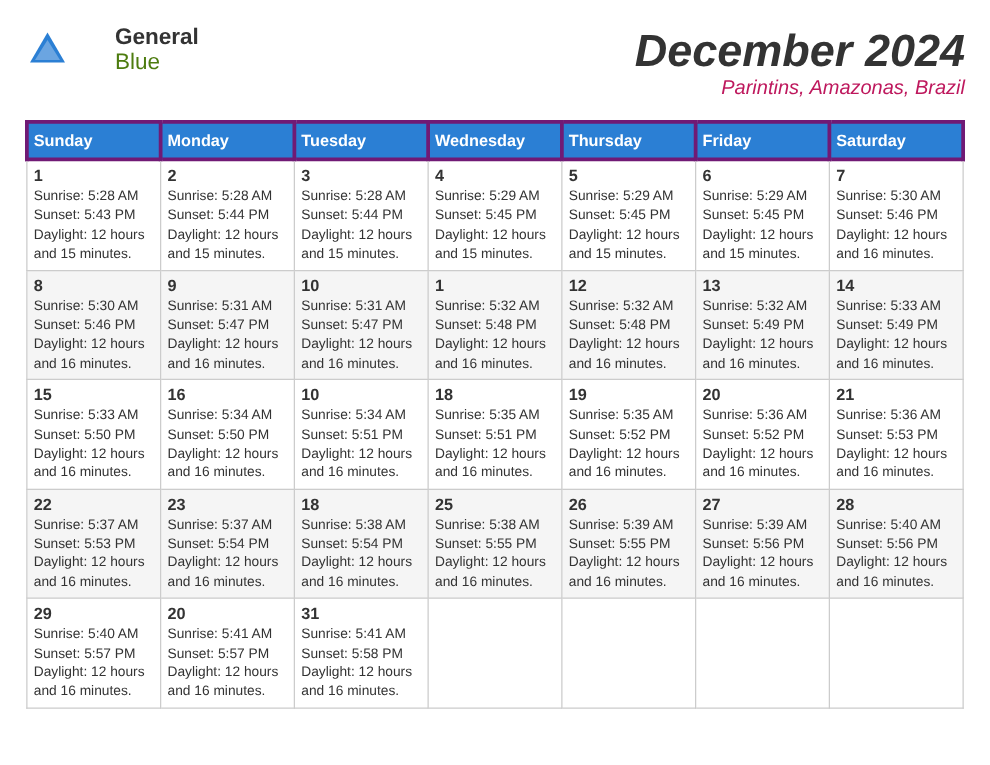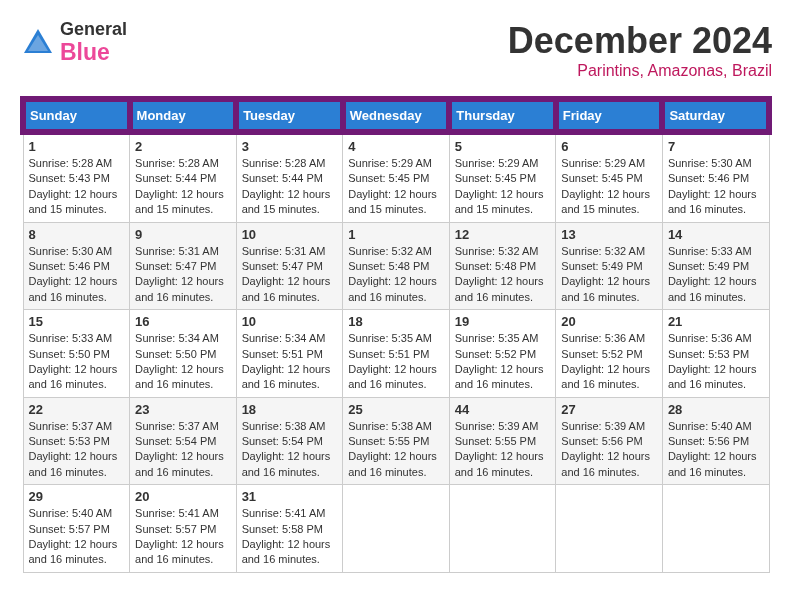--- a/index.html
+++ b/index.html
@@ -17,38 +17,40 @@
       margin-bottom: 16px;
     }
     .logo {
       display: flex;
       align-items: center;
     }
     .logo-text {
       display: flex;
       flex-direction: column;
       line-height: 1.1;
+      margin-left: 32px;
     }
     .logo-general {
       font-size: 18px;
       font-weight: bold;
       color: #333;
     }
     .logo-blue {
-      font-size: 23px;
-      font-weight: bold;
-      color: #ec4899;
+      font-size: 18px;
+      font-weight: normal;
+      color: #4d7c0f;
     }
     .logo-icon {
       width: 36px;
       height: 36px;
       margin-right: 4px;
     }
     .title-area {
       text-align: right;
+      font-style: italic;
     }
     .month-title {
       font-size: 36px;
       font-weight: bold;
       color: #333;
     }
     .location-title {
       font-size: 16px;
       color: #be185d;
     }
@@ -56,21 +58,21 @@
       width: 100%;
       border-collapse: collapse;
     }
     .calendar-table thead th {
       background: #2b7fd4;
       color: #fff;
       font-size: 13px;
       font-weight: bold;
       padding: 6px 4px;
       text-align: left;
-      border: 6px solid #701a75;
+      border: 3px solid #701a75;
     }
     .calendar-table tbody td {
       border: 1px solid #ccc;
       vertical-align: top;
       padding: 4px 5px;
       font-size: 10px;
       color: #333;
       width: calc(100% / 7);
       min-height: 80px;
       background: #fff;
@@ -302,21 +304,21 @@
 and 16 minutes.</div>
         </td>
         <td>
           <span class="day-number">25</span>
           <div class="day-info" style="white-space: pre-line;">Sunrise: 5:38 AM
 Sunset: 5:55 PM
 Daylight: 12 hours
 and 16 minutes.</div>
         </td>
         <td>
-          <span class="day-number">44</span>
+          <span class="day-number">26</span>
           <div class="day-info" style="white-space: pre-line;">Sunrise: 5:39 AM
 Sunset: 5:55 PM
 Daylight: 12 hours
 and 16 minutes.</div>
         </td>
         <td>
           <span class="day-number">27</span>
           <div class="day-info" style="white-space: pre-line;">Sunrise: 5:39 AM
 Sunset: 5:56 PM
 Daylight: 12 hours

